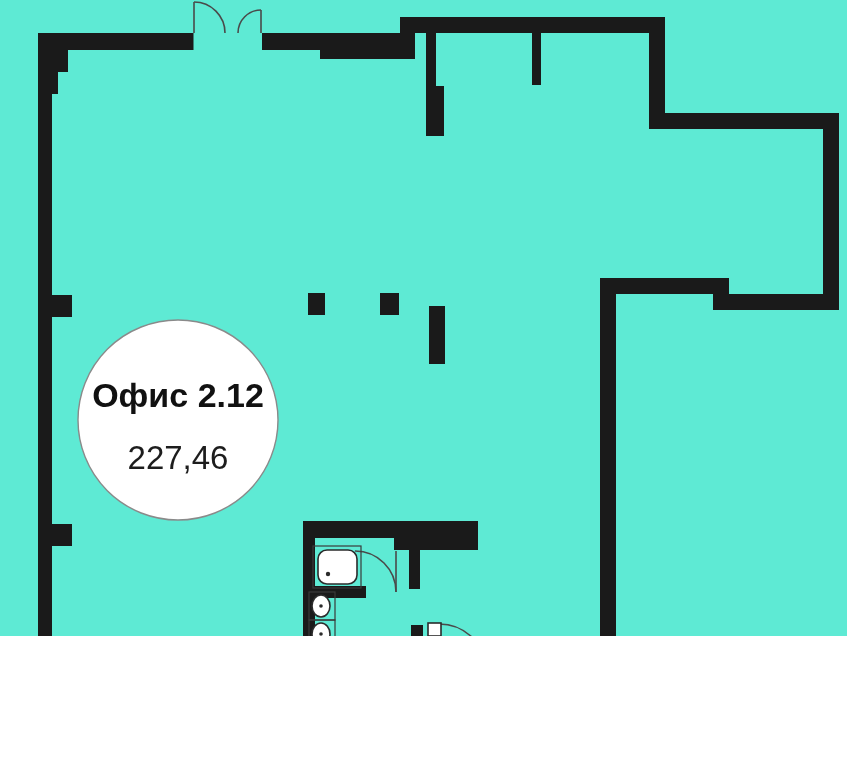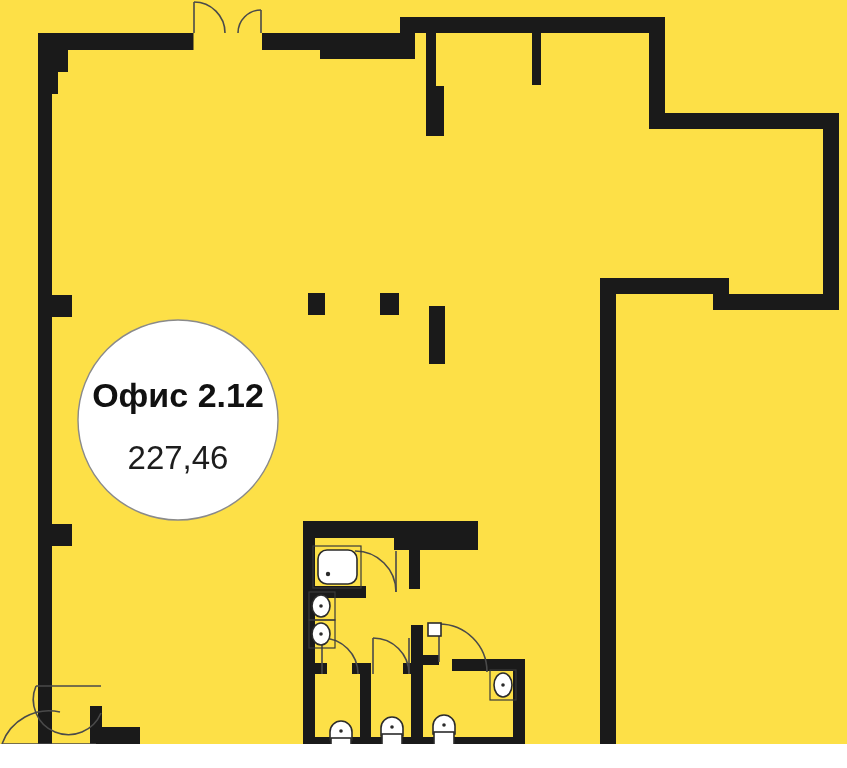--- a/index.html
+++ b/index.html
@@ -5,22 +5,22 @@
 <style>
   html, body {
     margin: 0;
     padding: 0;
     background: #ffffff;
     font-family: "Liberation Sans", sans-serif;
   }
   #plan-root {
     position: relative;
     width: 847px;
-    height: 744px;
-    background: #fde047;
+    height: 636px;
+    background: #5eead4;
     overflow: hidden;
   }
   #plan-svg {
     position: absolute;
     left: 0;
     top: 0;
     width: 847px;
     height: 768px;
     display: block;
   }

